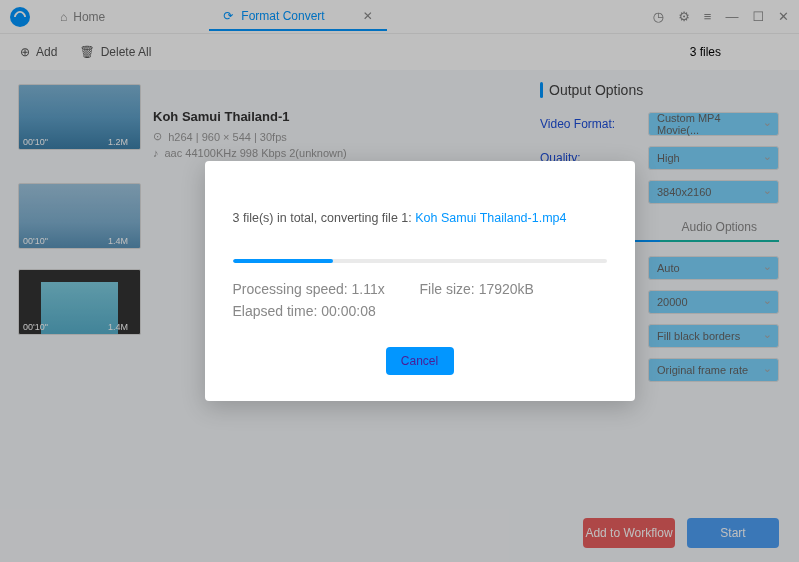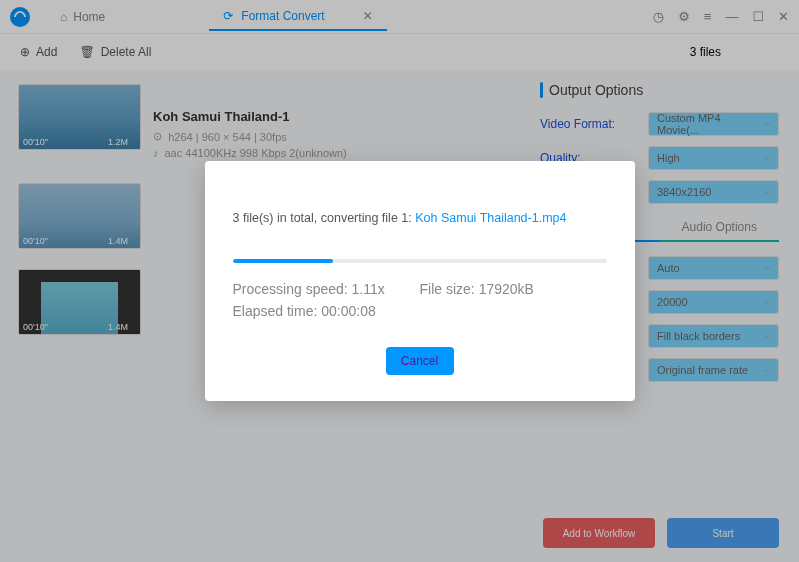--- a/index.html
+++ b/index.html
@@ -35,21 +35,21 @@
 .rhead::before { content: ""; width: 3px; height: 16px; background: #0296ff; border-radius: 2px; }
 .field { display: flex; align-items: center; margin-bottom: 10px; }
 .field label { width: 106px; color: #1d4ed8; margin-right: 2px; font-size:12px; }
 .sel { flex: 1; height: 24px; border: 1px solid #e0e0e0; border-radius: 3px; background: #7dd3fc; padding: 0 22px 0 8px; font-size: 11px; color: #666; display: flex; align-items: center; position: relative; cursor: pointer; }
 .sel::after { content: "⌄"; position: absolute; right: 6px; top: 3px; color: #aaa; font-size: 11px; }
 .opt-tabs { display: flex; margin: 10px 0 14px 0; font-size: 12px; }
 .opt-tab { flex: 1; text-align: center; padding: 6px 0; color: #888; cursor: pointer; border-bottom: 2px solid #14b8a6; }
 .opt-tab.active { color: #0296ff; border-bottom: 2px solid #0296ff; }
 
 .bottom-bar { position: absolute; bottom: 14px; right: 20px; display: flex; gap: 12px; }
-.bigbtn { width: 112px; height: 30px; border-radius: 4px; display: flex; align-items: center; justify-content: center; font-size: 10px; color: #fff; cursor: pointer; }
+.bigbtn { width: 92px; height: 30px; border-radius: 4px; display: flex; align-items: center; justify-content: center; font-size: 12px; color: #fff; cursor: pointer; }
 .bigbtn.red { background: #e95f5f; }
 .bigbtn.blue { background: #4e9ff5; }
 
 .overlay { position: absolute; inset: 0; background: rgba(0,0,0,0.25); display: flex; align-items: center; justify-content: center; padding-left: 40px; }
 .modal { width: 430px; background: #fff; border-radius: 4px; padding: 50px 28px 26px 28px; box-shadow: 0 6px 24px rgba(0,0,0,0.2); }
 .modal-msg { font-size: 12.5px; color: #555; margin-bottom: 34px; }
 .modal-msg .fname { color: #0296ff; }
 .progress { width: 100%; height: 4px; background: #eaeaea; border-radius: 2px; margin-bottom: 18px; overflow: hidden; }
 .progress .bar { height: 100%; width: 27%; background: #0296ff; border-radius: 2px; }
 .stats { display: grid; grid-template-columns: 1fr 1fr; row-gap: 6px; font-size: 14px; color: #888; margin-bottom: 28px; }

